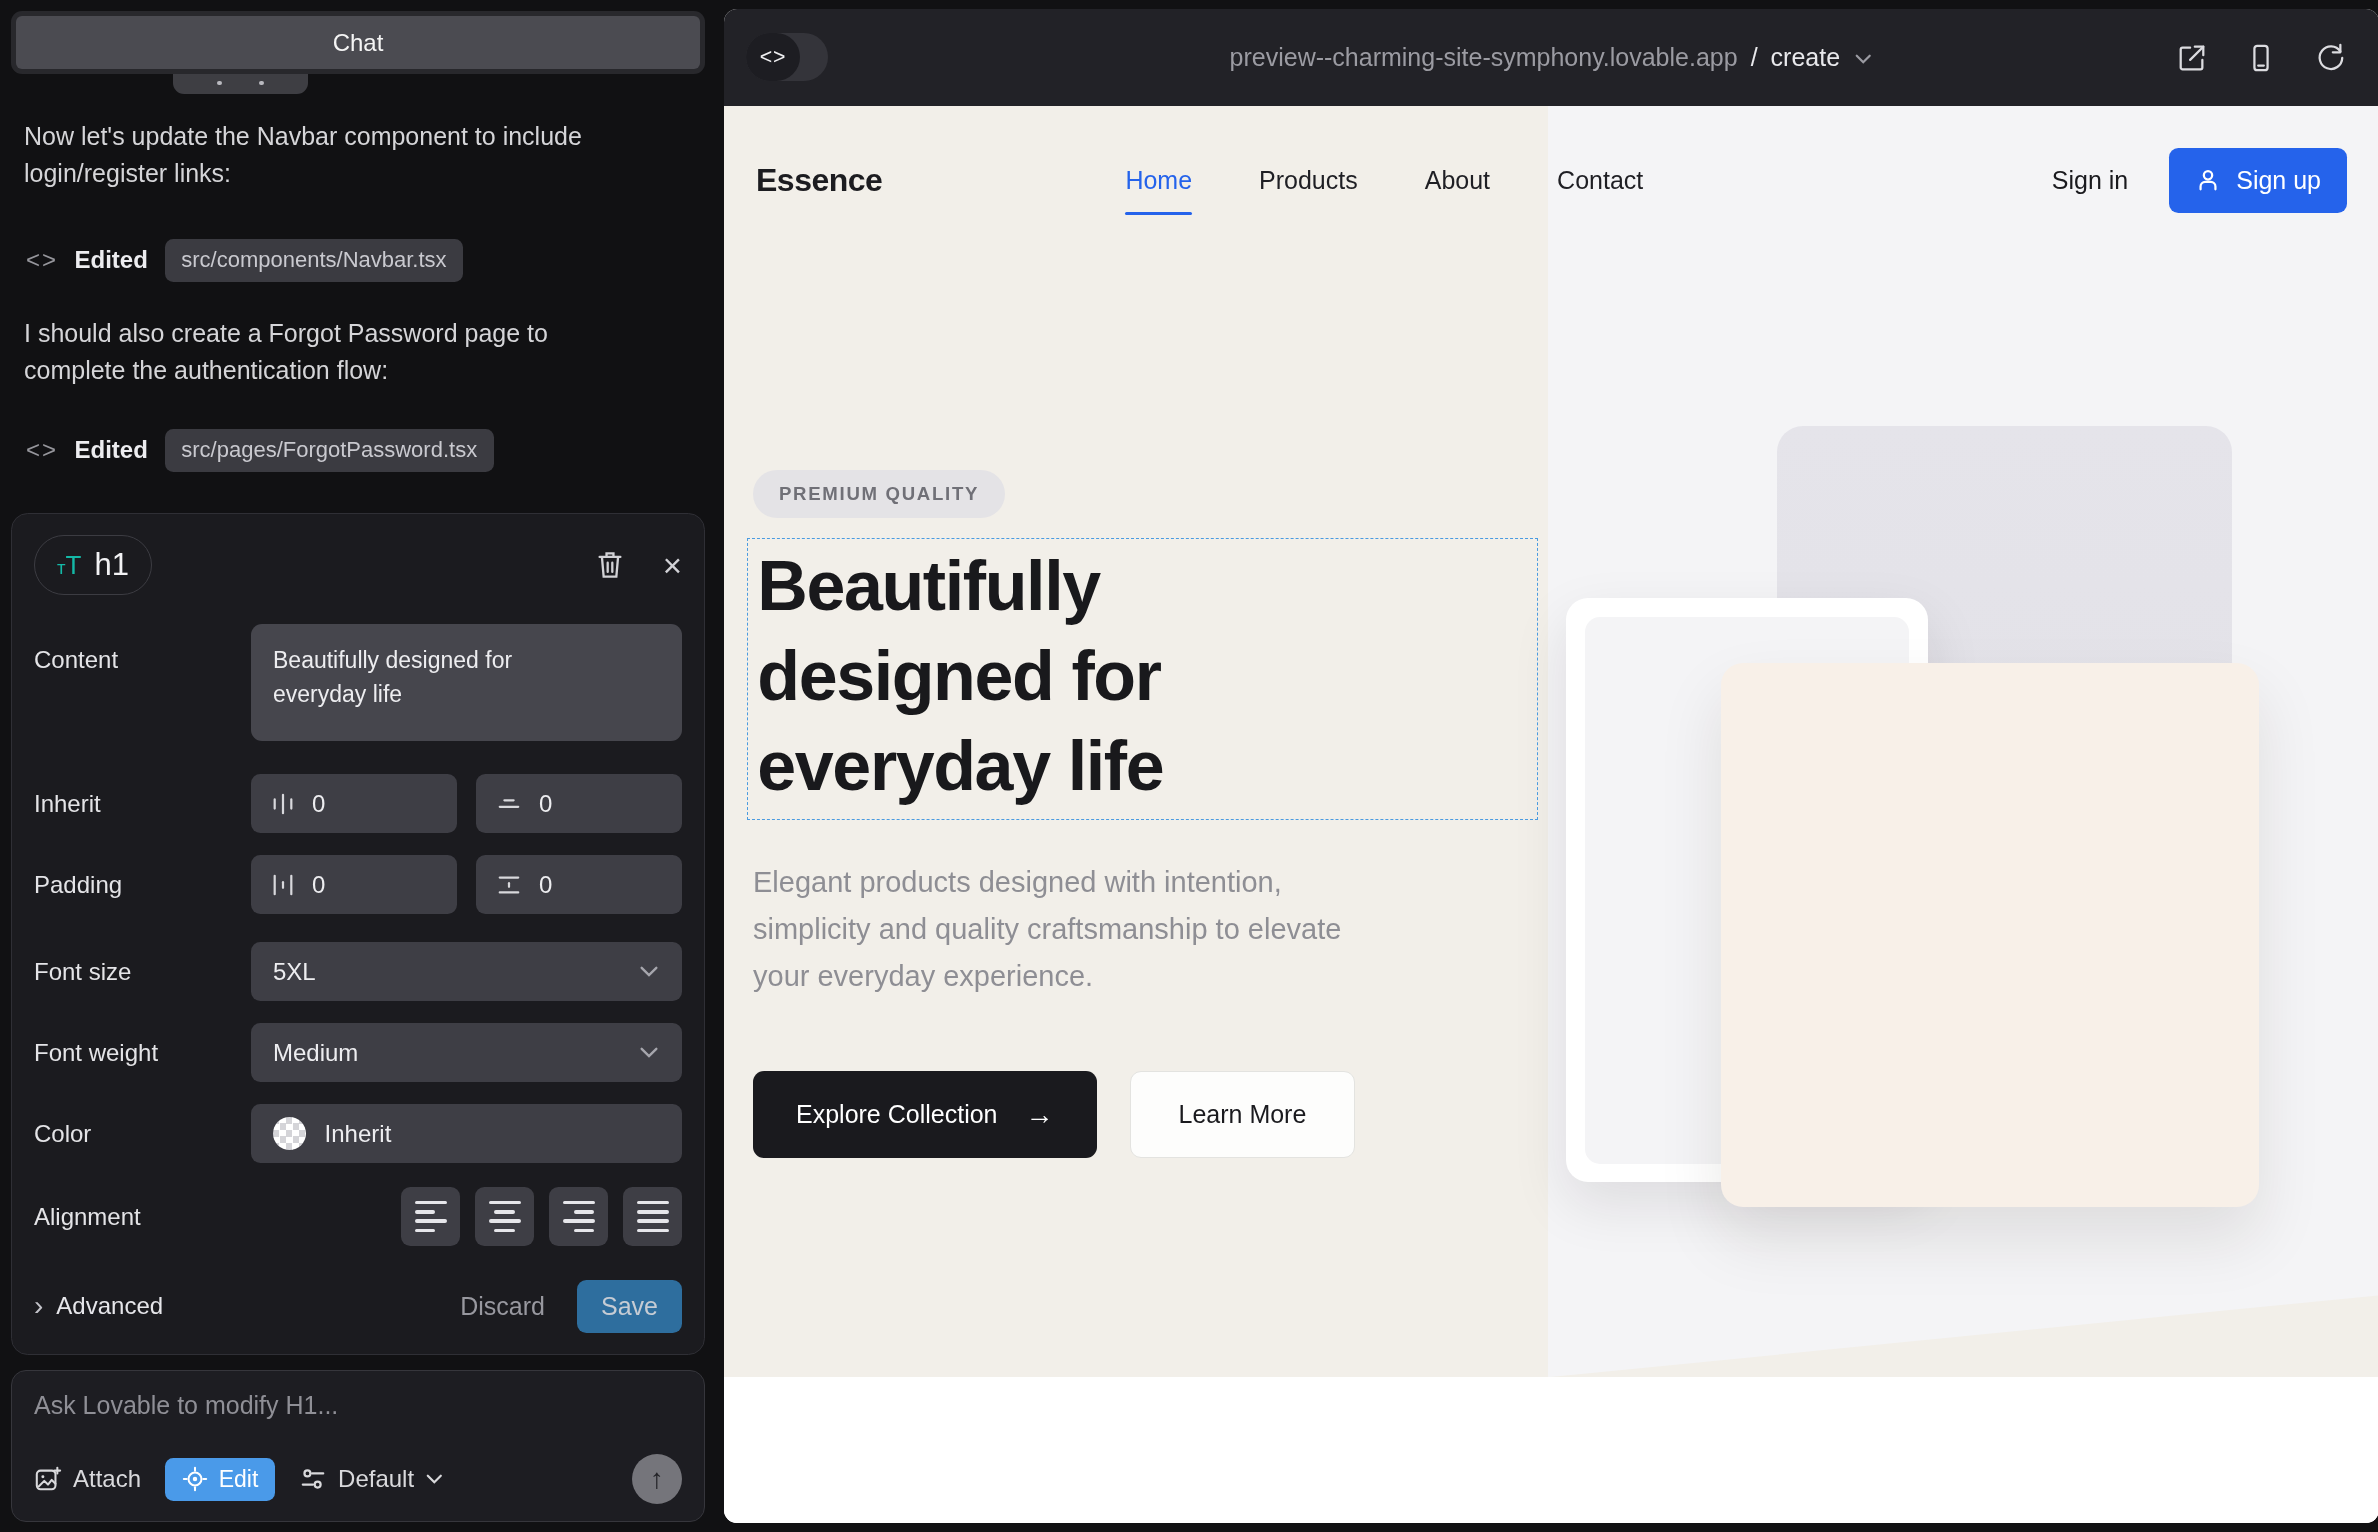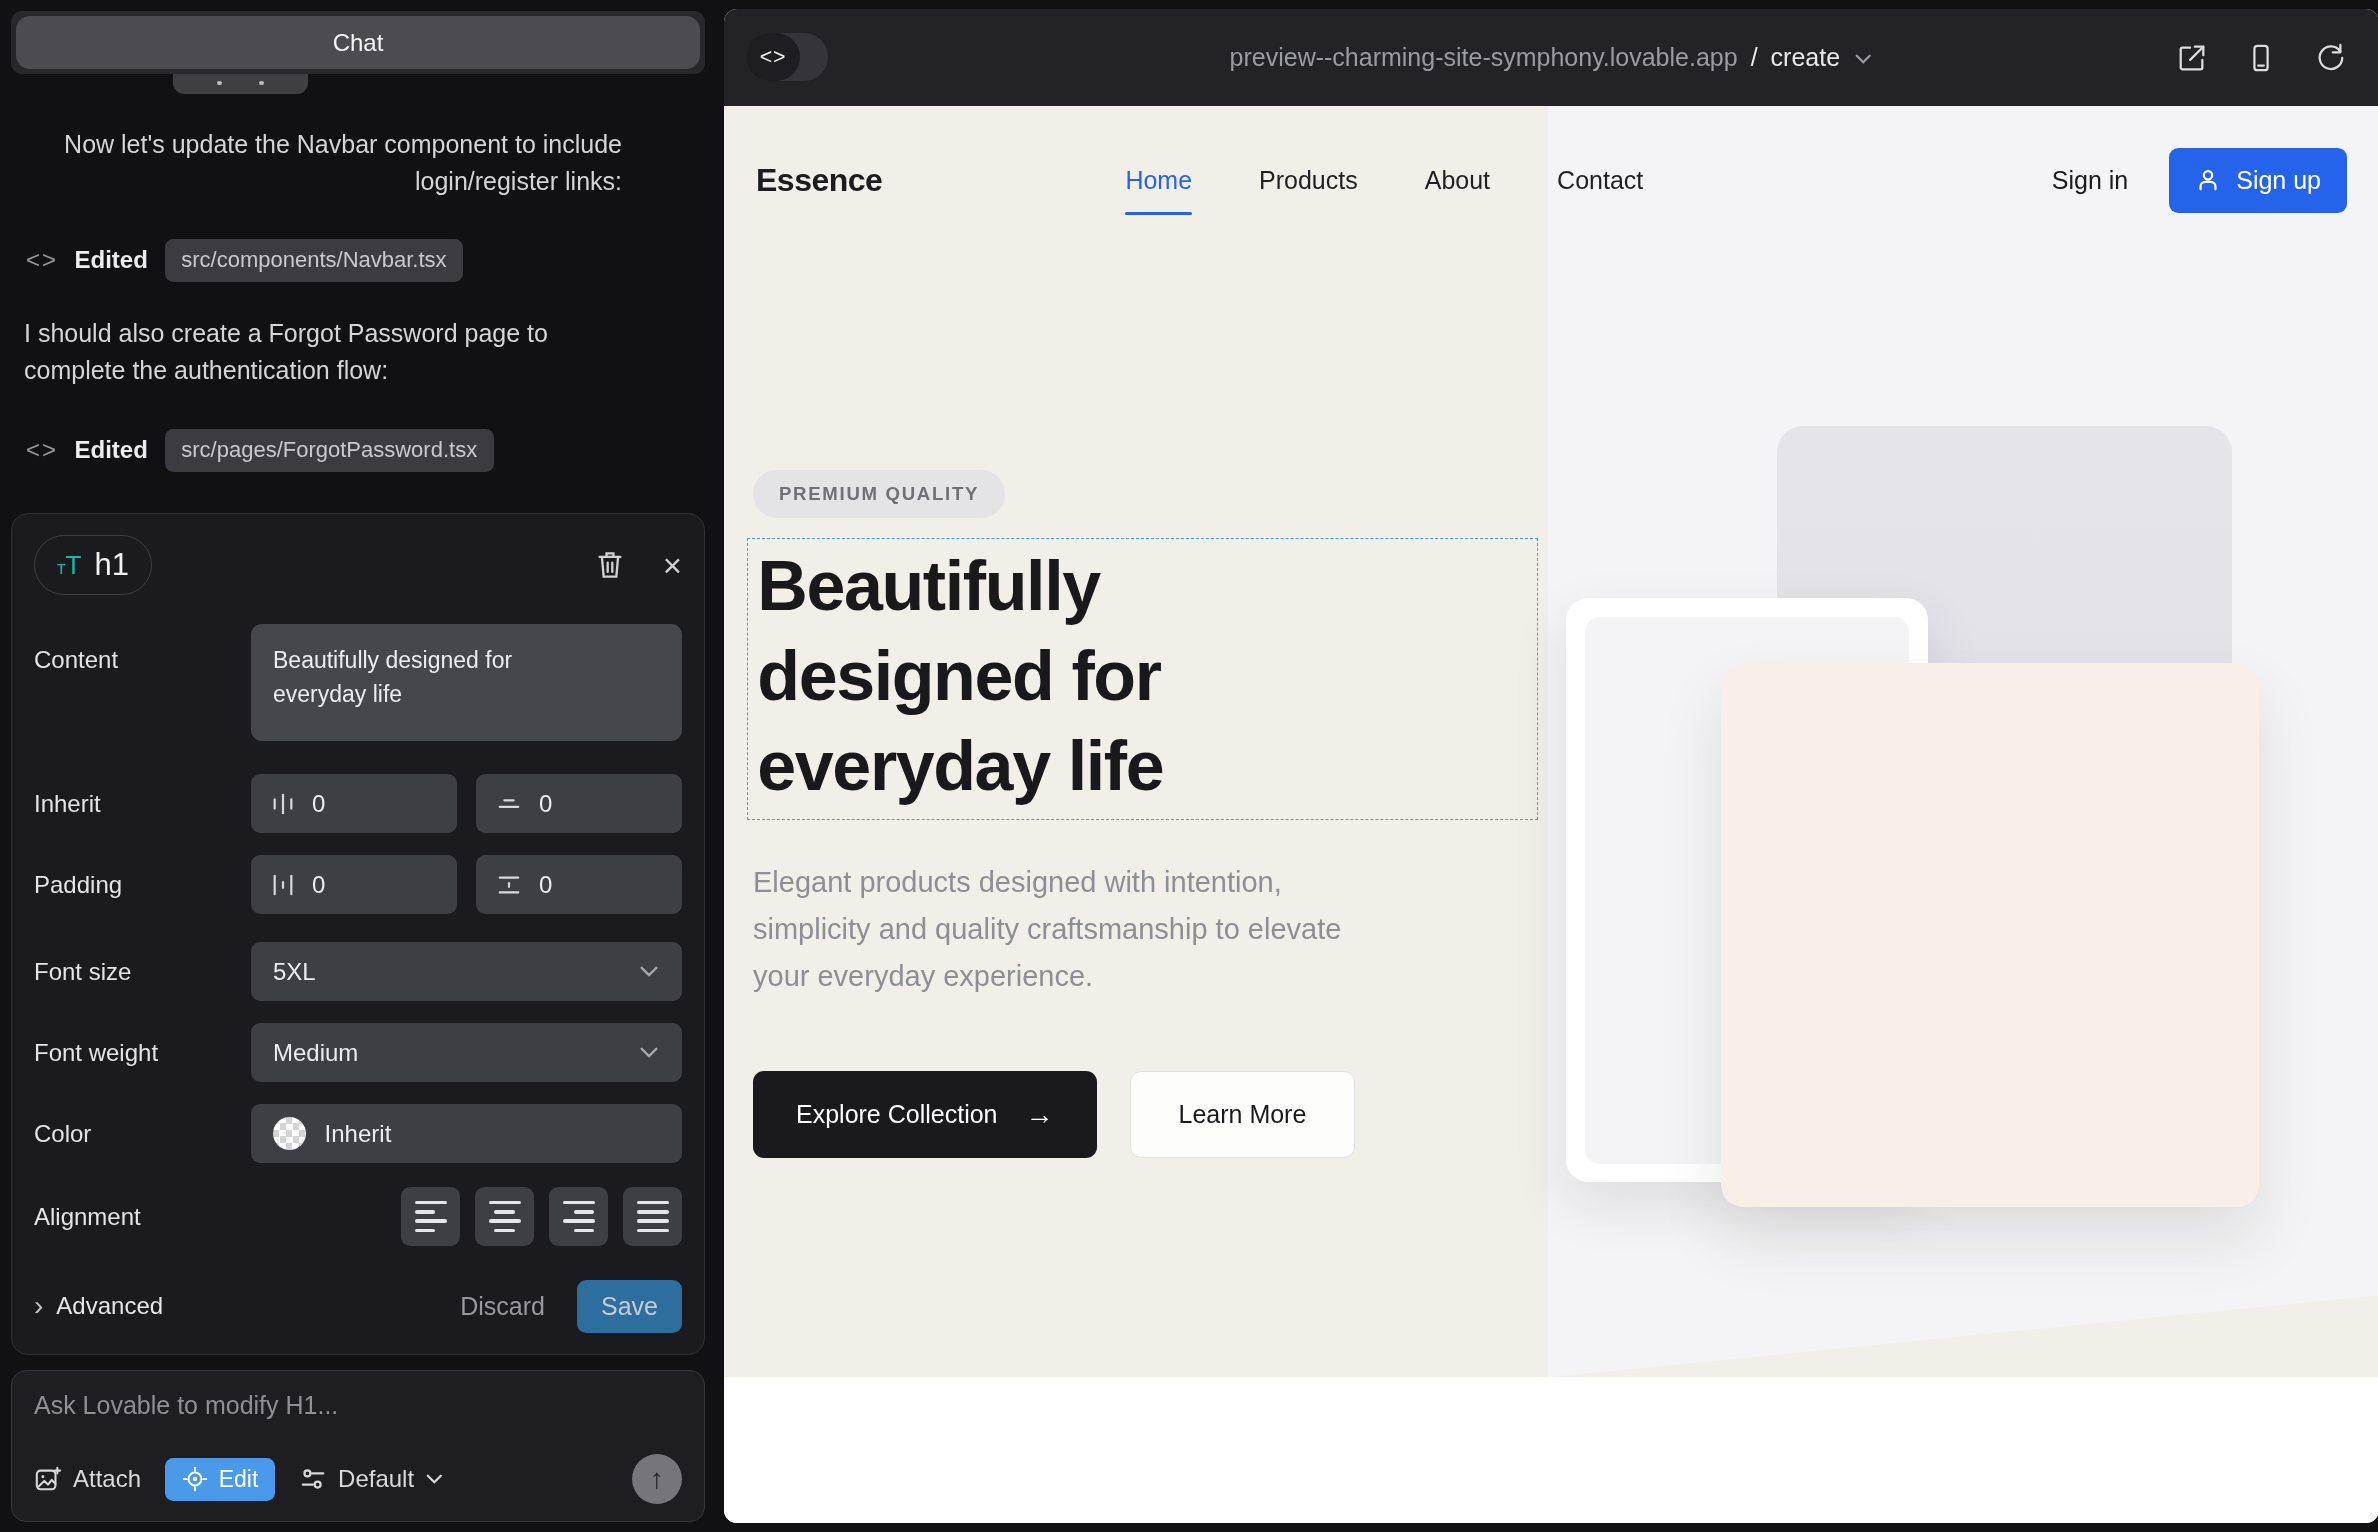--- a/index.html
+++ b/index.html
@@ -12,33 +12,33 @@
   }
 
   
   .sidebar { position:absolute; left:0; top:0; width:724px; height:1532px; }
 
   .tabbar {
     position:absolute; left:11px; top:11px; width:694px; height:63px;
     background:#28282c; border-radius:11px; padding:4.6px; display:flex; z-index:3;
   }
   .tab { flex:1; display:flex; align-items:center; justify-content:center;
-    font-size:24px; color:#c9c9ce; border-radius:14px; }
+    font-size:24px; color:#c9c9ce; border-radius:6px; }
   .tab.active { background:#4b4b51; color:#f5f5f5; }
 
   .chip-partial {
     position:absolute; left:173px; top:72px; width:135px; height:22px;
     background:#3e3e43; border-radius:0 0 11px 11px; display:flex; gap:37px;
     align-items:center; justify-content:center;
   }
   .chip-partial i { width:4.6px; height:4.6px; border-radius:50%; background:#b9b9bf; }
 
   .msg { position:absolute; left:24px; width:598px; font-size:25px; line-height:1.47;
     color:#d5d5d8; }
-  .msg-1 { top:126px;text-align:right; }
+  .msg-1 { top:118px; }
   .msg-2 { top:315px; }
 
   .edited-row { position:absolute; left:26px; display:flex; align-items:center; gap:16.7px; }
   .edited-1 { top:239px; }
   .edited-2 { top:429px; }
   .code-glyph { color:#96969c; font-size:24px; letter-spacing:1.9px; }
   .edited-label { color:#ededf0; font-size:24px; font-weight:bold; }
   .file-chip { background:#3b3b41; color:#c9c9cf; font-size:22px; border-radius:8.3px;
     padding:8.3px 16.7px; }
 

